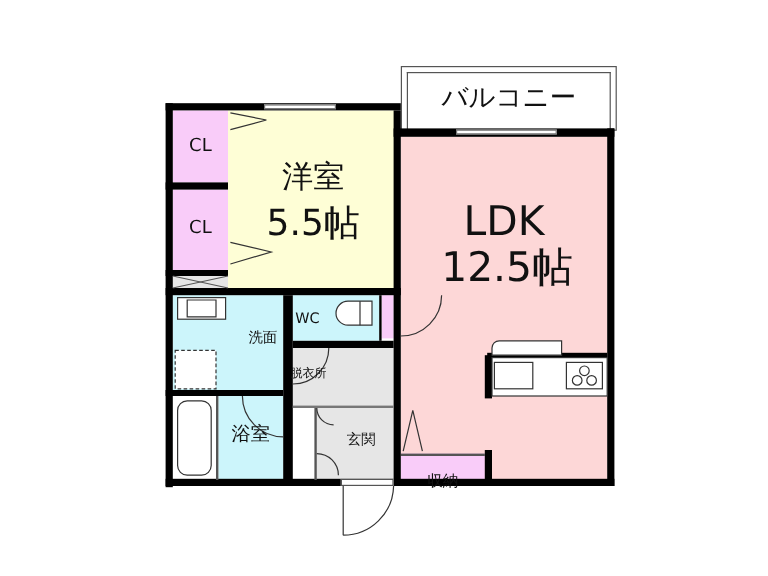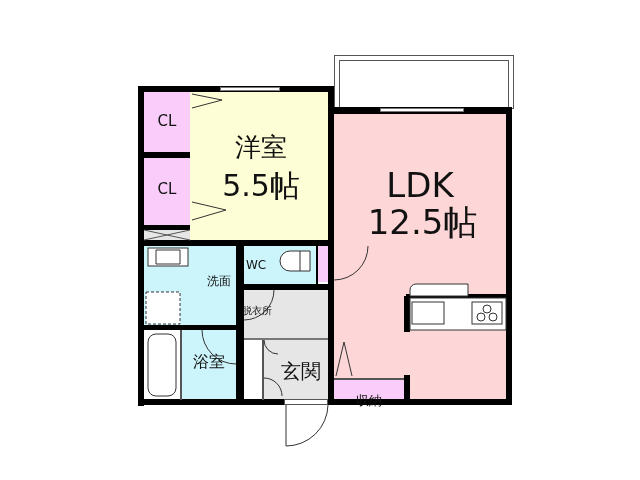--- a/index.html
+++ b/index.html
@@ -7,20 +7,21 @@
   .abs{position:absolute;box-sizing:border-box;}
   .wall{background:#000;}
   .lbl{position:absolute;color:#111;text-align:center;white-space:nowrap;}
   svg{position:absolute;left:0;top:0;}
 </style>
 </head>
 <body>
 
 <div class="abs" style="left:334px;top:55px;width:180px;height:54px;border:1px solid #555;background:#fff;">
   <div class="abs" style="left:4px;top:4px;right:4px;bottom:0;border:1px solid #555;border-bottom:none;"></div>
+  <div class="lbl" style="left:0;right:0;top:10px;font-size:22px;">バルコニー</div>
 </div>
 
 <div class="abs" style="left:144px;top:92px;width:46px;height:60px;background:#f9ccf9;"></div>
 <div class="abs" style="left:144px;top:158px;width:46px;height:68px;background:#f9ccf9;"></div>
 <div class="abs" style="left:144px;top:230px;width:46px;height:10px;background:#e6e6e6;"></div>
 <div class="abs" style="left:190px;top:92px;width:140px;height:148px;background:#fefed6;"></div>
 <div class="abs" style="left:334px;top:114px;width:172px;height:286px;background:#fdd7d7;"></div>
 <div class="abs" style="left:144px;top:246px;width:92px;height:82px;background:#ccf5fb;"></div>
 <div class="abs" style="left:144px;top:330px;width:92px;height:70px;background:#ccf5fb;"></div>
 <div class="abs" style="left:144px;top:330px;width:38px;height:70px;background:#fff;"></div>
@@ -99,14 +100,14 @@
 <div class="lbl" style="left:144px;top:112px;width:46px;font-size:15px;">CL</div>
 <div class="lbl" style="left:144px;top:180px;width:46px;font-size:15px;">CL</div>
 <div class="lbl" style="left:196px;top:130px;width:130px;font-size:26px;">洋室</div>
 <div class="lbl" style="left:196px;top:166px;width:130px;font-size:30px;">5.5帖</div>
 <div class="lbl" style="left:334px;top:165px;width:172px;font-size:34px;">LDK</div>
 <div class="lbl" style="left:334px;top:200px;width:177px;font-size:34px;">12.5帖</div>
 <div class="lbl" style="left:246px;top:258px;font-size:12px;">WC</div>
 <div class="lbl" style="left:194px;top:273px;width:50px;font-size:12px;">洗面</div>
 <div class="lbl" style="left:186px;top:304px;width:50px;font-size:10px;margin-left:46px;">脱衣所</div>
 <div class="lbl" style="left:182px;top:352px;width:54px;font-size:16px;">浴室</div>
-<div class="lbl" style="left:276px;top:358px;width:50px;font-size:20px;font-family:Liberation Serif, serif;">玄関</div>
+<div class="lbl" style="left:276px;top:358px;width:50px;font-size:12px;font-family:Liberation Serif, serif;">玄関</div>
 <div class="lbl" style="left:334px;top:392px;width:70px;font-size:13px;">収納</div>
 
 </body></html>

